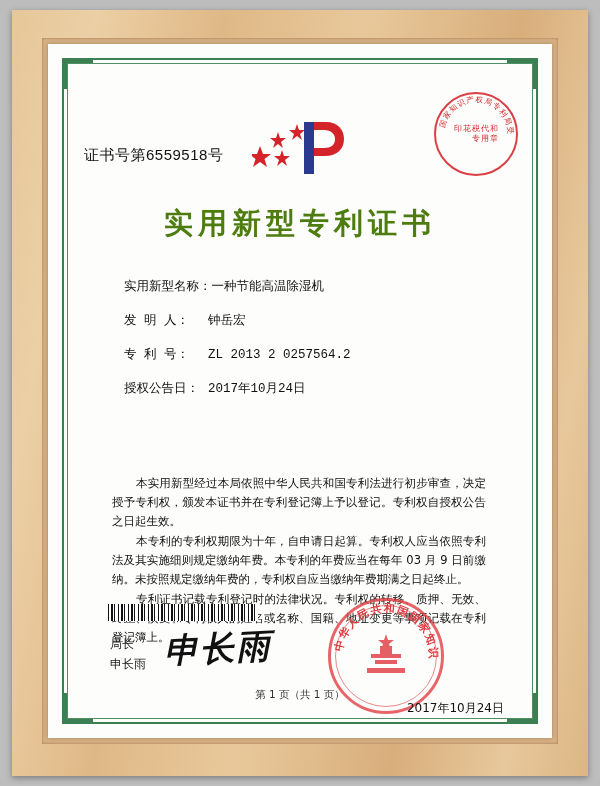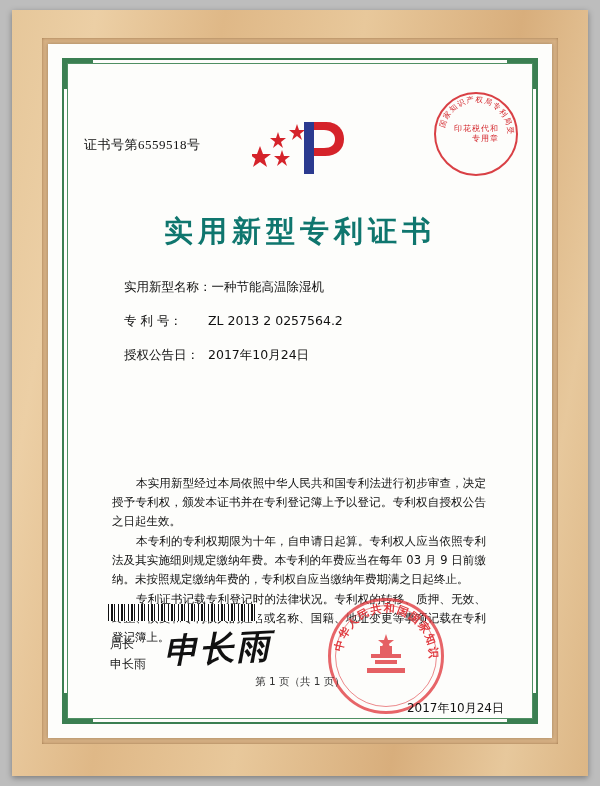--- a/index.html
+++ b/index.html
@@ -82,25 +82,25 @@
     top: 30px;
     right: 30px;
     bottom: 30px;
     color: #1a1a1a;
   }
 
   
   .cert-no {
     position: absolute;
     left: 6px;
-    top: 62px;
-    font-size: 13px;
+    top: 72px;
+    font-size: 15px;
     letter-spacing: 0.5px;
     color: #111;
-    font-family: Liberation Serif, serif;
+    font-family: Liberation Sans, sans-serif;
   }
   .logo {
     position: absolute;
     left: 50%;
     top: 42px;
     transform: translateX(-50%);
     width: 96px;
     height: 62px;
   }
   .top-seal {
@@ -139,36 +139,36 @@
 
   .title {
     position: absolute;
     left: 0;
     right: 0;
     top: 130px;
     text-align: center;
     font-size: 29px;
     letter-spacing: 5px;
     font-weight: bold;
-    color: #0f766e;
+    color: #4d7c0f;
     font-family: "DejaVu Sans", sans-serif;
-    margin-top: 8px;
   }
 
   .fields {
     position: absolute;
     left: 46px;
     right: 20px;
     top: 196px;
     font-size: 12.5px;
     line-height: 34px;
     color: #111;
   }
   .field {
     white-space: nowrap;
+    font-family: Liberation Mono, monospace;
   }
   .field .lbl {
     display: inline-block;
     min-width: 84px;
   }
   .field .val {
     display: inline-block;
   }
 
   .body-text {
@@ -264,21 +264,21 @@
     right: 18px;
     top: 626px;
     font-size: 12px;
     color: #111;
   }
 
   .page-no {
     position: absolute;
     left: 0;
     right: 0;
-    bottom: 19px;
+    bottom: 6px;
     text-align: center;
     font-size: 10.5px;
     color: #333;
   }
 </style>
 </head>
 <body>
 
 <div class="scene">
   <div class="frame-outer">
@@ -321,20 +321,23 @@
             </text>
           </svg>
           <div class="seal-center">印花税代和专用章</div>
         </div>
 
         <div class="title">实用新型专利证书</div>
 
         <div class="fields">
           <div class="field">
             <span class="lbl">实用新型名称：</span><span class="val">一种节能高温除湿机</span>
+          </div>
+          <div class="field">
+            <span class="lbl">发 明 人：</span><span class="val">钟岳宏</span>
           </div>
           <div class="field">
             <span class="lbl">专 利 号：</span><span class="val">ZL 2013 2 0257564.2</span>
           </div>
           <div class="field">
             <span class="lbl">授权公告日：</span><span class="val">2017年10月24日</span>
           </div>
         </div>
 
         <div class="body-text">

